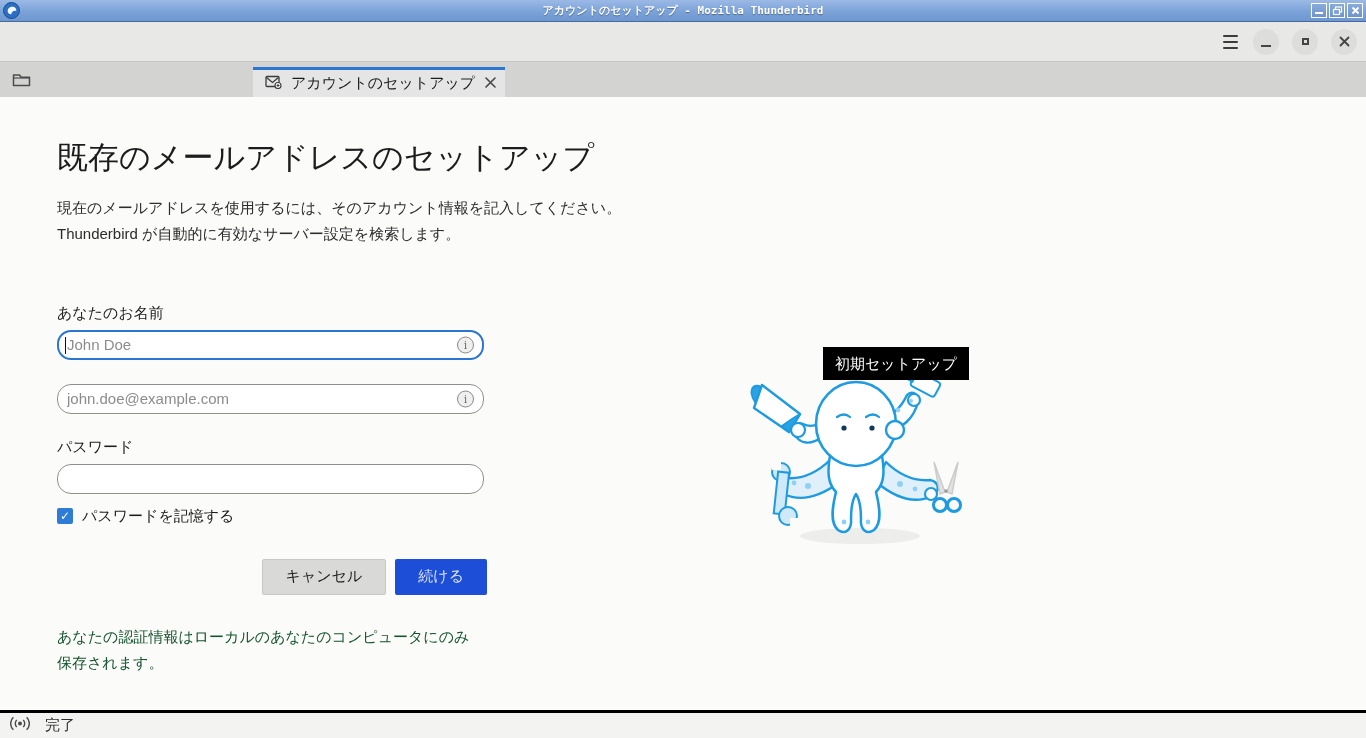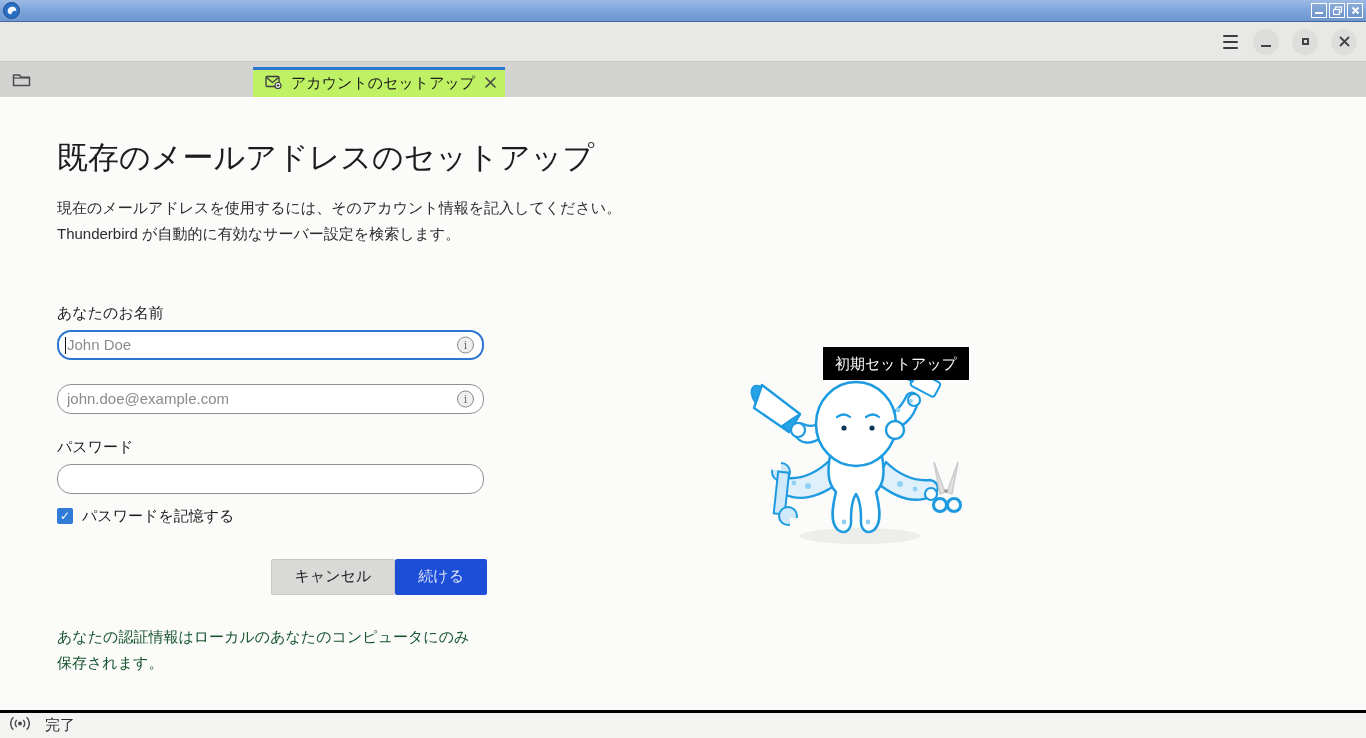--- a/index.html
+++ b/index.html
@@ -25,21 +25,21 @@
   .hamburger { display:flex; flex-direction:column; gap:4px; width:19px; padding:2px; }
   .hamburger span { height:2px; background:#3c3c3c; border-radius:1px; }
   .circle-btn { width:26px; height:26px; border-radius:50%; background:#dddddc;
     display:flex; align-items:center; justify-content:center; }
   .glyph-min { width:10px; height:2px; background:#444; margin-top:8px; }
   .glyph-restore { width:7px; height:7px; border:2px solid #444; }
 
   
   .tabbar { position:absolute; top:62px; left:0; right:0; height:35px; background:#d3d3d2; }
   .space-icon { position:absolute; left:12px; top:10px; }
-  .tab { position:absolute; left:253px; top:5px; height:30px; width:252px; background:#bef264;
+  .tab { position:absolute; left:253px; top:5px; height:30px; width:252px; background:#e5e5e5;
     border-top:3px solid #2a76d2; display:flex; align-items:center; padding:0 12px; gap:9px; }
   .tab-label { font-size:15px; color:#1b1b1b; white-space:nowrap; flex:1; }
 
   
   .content { position:absolute; top:97px; left:0; right:0; bottom:28px; background:#fbfbfa; }
   .form-col { position:absolute; left:57px; top:0; width:432px; }
   h1.heading { margin-top:40px; font-size:31px; font-weight:400; color:#1c1c1c; white-space:nowrap; }
   .desc { margin-top:16px; font-size:15px; line-height:1.75; color:#2c2c2c; white-space:pre-line; width:620px; }
   .field { margin-top:24px; }
   .field.first { margin-top:56px; }
@@ -52,21 +52,21 @@
   .input-wrap.focused input { border:2px solid #2a76d2; padding:0 33px 0 8px; }
   .caret { position:absolute; left:8px; top:7px; width:1px; height:17px; background:#111; }
   .info-badge { position:absolute; right:10px; top:50%; transform:translateY(-50%);
     width:17px; height:17px; border:1px solid #8a8a8a; border-radius:50%; background:#efefee;
     color:#6d6d6d; font-size:11px; line-height:15px; text-align:center;
     font-family:"DejaVu Serif","Liberation Serif",serif; }
   .check-row { margin-top:13px; display:flex; align-items:center; gap:9px; }
   .checkbox { width:16px; height:16px; background:#2e7cd6; border-radius:2px; color:#fff;
     font-size:12px; font-weight:bold; display:flex; align-items:center; justify-content:center; }
   .check-label { font-size:15px; color:#1c1c1c; }
-  .btn-row { margin-top:33px; width:430px; display:flex; justify-content:flex-end; }
+  .btn-row { margin-top:33px; width:430px; display:flex; justify-content:flex-end; gap:9px; }
   .btn { height:36px; padding:0 23px; font-size:15px; border:none; border-radius:2px;
     font-family:"Liberation Sans","DejaVu Sans",sans-serif; }
   .btn-cancel { background:#d9d9d8; color:#1c1c1c; border:1px solid #c7c7c6; }
   .btn-continue { background:#1d4ed8; color:rgba(255,255,255,.85); }
   .note { margin-top:29px; width:420px; font-size:15px; line-height:1.75; color:#14532d; }
 
   
   .tooltip { position:absolute; left:823px; top:250px; height:33px; background:#000; color:#fff;
     font-size:15px; line-height:33px; padding:0 12px; white-space:nowrap; z-index:3;
     border-right:2px solid #fff; }
@@ -82,20 +82,21 @@
 
 <div class="window">
 
   <div class="titlebar">
     <span class="tb-logo">
       <svg width="17" height="17" viewBox="0 0 17 17">
         <circle cx="8.5" cy="8.5" r="8" fill="#2b6fc4" stroke="#1a4e8c"></circle>
         <path d="M5 10.5 C3.8 7 6.6 4.2 10.2 4.8 C12.4 5.2 13.6 7 13.2 9.2 C11 8.1 8.8 9.6 8.2 12.3 C6.8 12.3 5.6 11.7 5 10.5 Z" fill="#fff" opacity="0.95"></path>
       </svg>
     </span>
+    <span class="tb-title">アカウントのセットアップ - Mozilla Thunderbird</span>
     <span class="tb-btns">
       <span class="tb-btn">
         <svg width="10" height="9" viewBox="0 0 10 9">
             <rect x="1" y="6" width="8" height="2" fill="#fff"></rect>
           </svg>
       </span>
       <span class="tb-btn">
         <svg width="11" height="10" viewBox="0 0 11 10">
           <rect x="3.5" y="1" width="6" height="5" fill="none" stroke="#fff" stroke-width="1.2"></rect>
           <rect x="1.5" y="3.5" width="6" height="5" fill="#7ba1d8" stroke="#fff" stroke-width="1.2"></rect>

